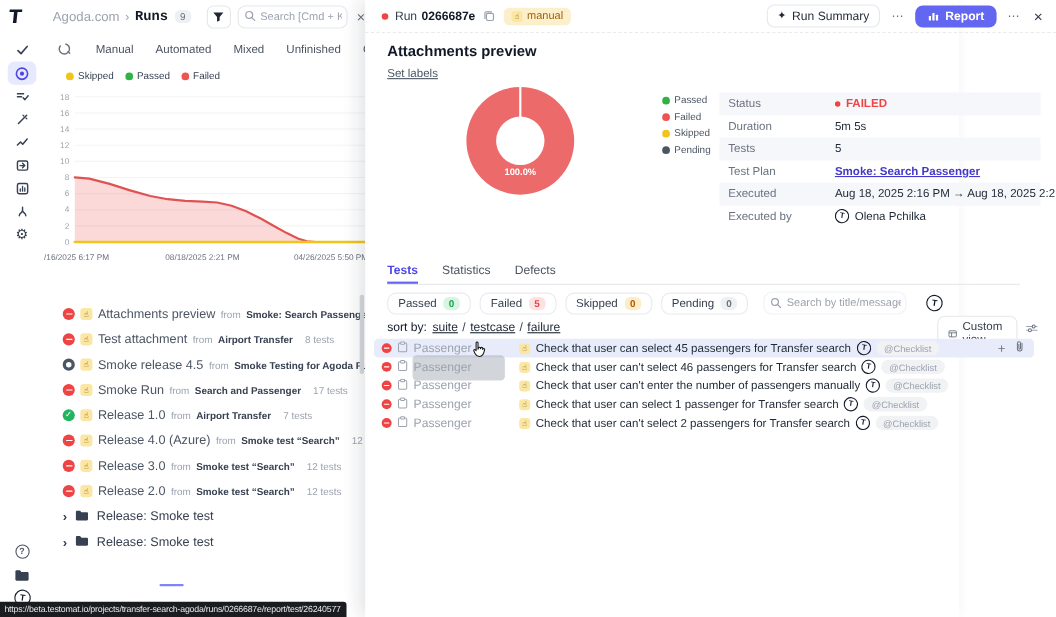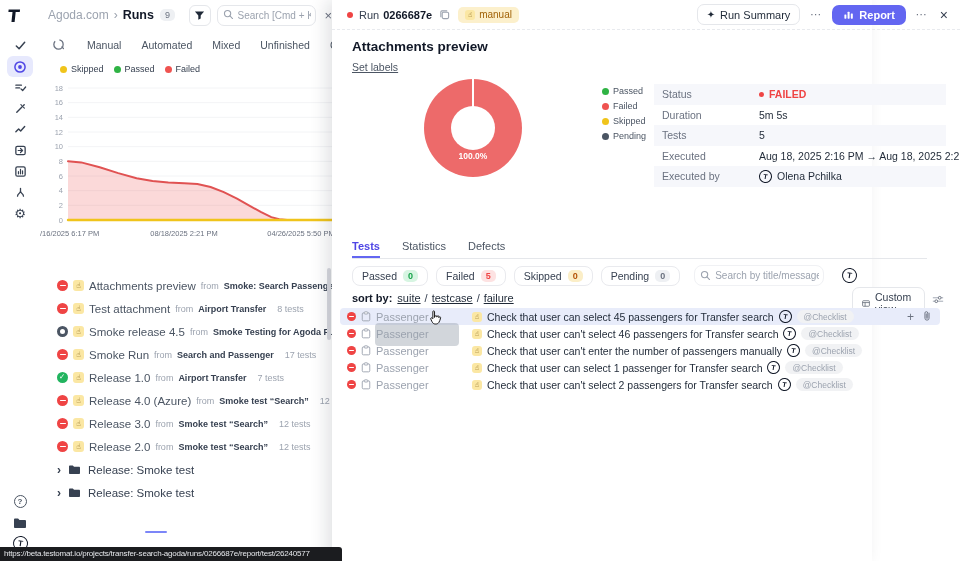--- a/index.html
+++ b/index.html
@@ -18,21 +18,21 @@
   .help-circle{width:13px;height:13px;border:1.3px solid #4b5563;border-radius:50%;
     font-size:8px;display:flex;align-items:center;justify-content:center;color:#4b5563;font-weight:bold;}
   .t-avatar{width:15px;height:15px;border:1.5px solid #111827;border-radius:50%;background:#fff;
     font-size:8px;font-weight:bold;color:#111827;display:flex;align-items:center;justify-content:center;transform:rotate(8deg);}
 
   
   .leftpanel{position:absolute;left:40px;top:0;width:292px;height:547px;background:#fff;overflow:hidden;}
   .lp-topbar{position:absolute;left:0;top:0;width:292px;height:30px;display:flex;align-items:center;}
   .crumb-project{color:#9ca3af;font-size:12px;margin-left:8px;}
   .crumb-sep{color:#9ca3af;font-size:12px;margin:0 5px;}
-  .crumb-page{color:#111827;font-weight:bold;font-size:12.5px;}
+  .crumb-page{color:#111827;font-weight:bold;font-size:12.5px;font-family:Liberation Mono, monospace;}
   .crumb-count{background:#eef0f3;color:#6b7280;font-size:9px;border-radius:5px;padding:1px 5px;margin-left:6px;}
   .filter-btn{width:24px;height:21px;border:1px solid #e5e7eb;border-radius:6px;background:#fff;
     display:flex;align-items:center;justify-content:center;margin-left:14px;cursor:pointer;}
   .lp-search{position:relative;margin-left:6px;width:112px;height:21px;}
   .lp-search input{width:100%;height:100%;border:1px solid #e5e7eb;border-radius:7px;font-size:10px;
     padding:0 4px 0 20px;color:#374151;outline:none;font-family:inherit;}
   .lp-search input::placeholder{color:#9ca3af;}
   .lp-search .mag{position:absolute;left:6px;top:4.5px;}
   .lp-close{margin-left:8px;color:#6b7280;font-size:13px;cursor:pointer;}
 
@@ -119,21 +119,21 @@
   .cnt-skipped{background:#fbeec7;color:#b45309;}
   .cnt-pending{background:#eef0f3;color:#6b7280;}
   .rp-search{position:relative;width:130px;height:21px;margin-left:6px;}
   .rp-search input{width:100%;height:100%;border:1px solid #f0f1f4;border-radius:8px;font-size:10px;
     padding:0 4px 0 20px;color:#374151;outline:none;font-family:inherit;}
   .rp-search input::placeholder{color:#9ca3af;}
   .rp-search .mag{position:absolute;left:6px;top:4.5px;}
   .filters .t-avatar{margin-left:10px;cursor:pointer;}
 
   .sortrow{position:absolute;left:20px;top:292px;display:flex;align-items:center;font-size:11px;color:#111827;}
-  .sort-prefix{font-weight:bold;margin-right:5px;text-align:center;}
+  .sort-prefix{font-weight:normal;margin-right:5px;text-align:center;}
   .sort-link{color:#1f2937;text-decoration:underline;cursor:pointer;}
   .sort-sep{margin:0 4px;color:#374151;}
   .customview{position:absolute;left:520px;top:287px;display:flex;align-items:center;gap:5px;
     border:1px solid #e5e7eb;border-radius:7px;background:#fff;font-size:10.5px;color:#374151;
     padding:3px 9px;cursor:pointer;}
   .sliders{position:absolute;left:600px;top:291px;cursor:pointer;}
 
   .testlist{position:absolute;left:8px;top:308px;width:600px;}
   .testrow{height:17px;display:flex;align-items:center;padding-left:7px;gap:5px;white-space:nowrap;border-radius:4px;position:relative;}
   .testrow.selected{background:#e8ecfa;}
@@ -145,21 +145,21 @@
   .t-title{font-size:10.5px;color:#1f2937;}
   .tag{background:#f1f2f4;color:#9ca3af;font-size:8.5px;border-radius:999px;padding:1.5px 7px;}
   .row-tools{position:absolute;right:8px;display:flex;align-items:center;gap:8px;}
   .plus-ic{color:#6b7280;font-size:12px;cursor:pointer;line-height:1;}
 
   .ghost{position:absolute;left:35px;top:15px;width:84px;height:23px;background:rgba(156,163,175,0.45);
     border-radius:4px;z-index:20;pointer-events:none;}
   .cursor{position:absolute;left:88px;top:2px;z-index:30;pointer-events:none;}
 
   
-  .statusbar{position:absolute;left:0;top:547px;width:342px;height:14px;background:#1b1c1f;color:#e5e7eb;
+  .statusbar{position:absolute;left:0;top:547px;width:315px;height:14px;background:#1b1c1f;color:#e5e7eb;
     font-size:8px;line-height:14px;padding-left:4px;white-space:nowrap;overflow:hidden;z-index:40;
     border-top-right-radius:3px;letter-spacing:-0.2px;}
 </style>
 </head>
 <body>
 
 <div class="screen">
 
   <aside class="sidebar">
     <div class="side-logo">T</div>
@@ -460,20 +460,26 @@
             <span>5m 5s</span>
           </span>
         </div>
         <div class="drow">
           <span class="dlabel">Tests</span>
           <span class="dvalue">
             <span>5</span>
           </span>
         </div>
         <div class="drow">
+          <span class="dlabel">Test Plan</span>
+          <span class="dvalue">
+            <span class="dlink">Smoke: Search Passenger</span>
+          </span>
+        </div>
+        <div class="drow">
           <span class="dlabel">Executed</span>
           <span class="dvalue">
             <span>Aug 18, 2025 2:16 PM → Aug 18, 2025 2:21 PM</span>
           </span>
         </div>
         <div class="drow">
           <span class="dlabel">Executed by</span>
           <span class="dvalue">
             <span class="mini-avatar">T</span>
             <span>Olena Pchilka</span>

